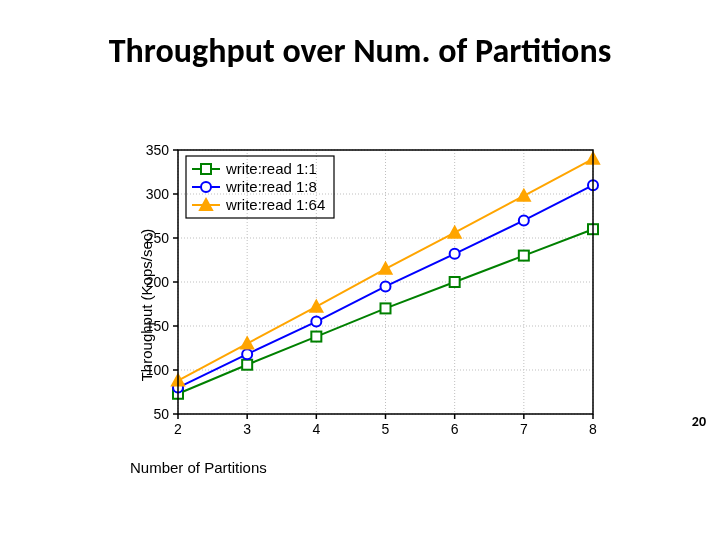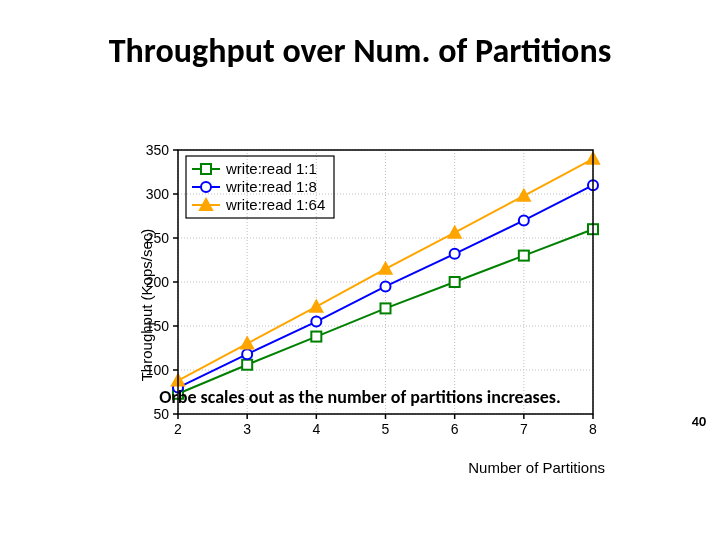--- a/index.html
+++ b/index.html
@@ -68,21 +68,21 @@
     transform: translateY(-50%) rotate(-90deg);
     transform-origin: center;
     font-family: Arial, sans-serif;
     font-size: 15px;
     white-space: nowrap;
   }
   .xlabel {
     position: absolute;
     left: 0; right: 0;
     bottom: -6px;
-    text-align: right;
+    text-align: left;
     font-family: Arial, sans-serif;
     font-size: 15px;
   }
   svg { display: block; }
   .axis { stroke: #000; stroke-width: 1.5; fill: none; }
   .grid { stroke: #bfbfbf; stroke-width: 1; stroke-dasharray: 1 2; }
   .tick-label { font-family: Arial, sans-serif; font-size: 14px; fill: #000; }
   .series { fill: none; stroke-width: 2; }
   .marker { stroke-width: 2; }
   .legend-box { fill: none; stroke: #000; stroke-width: 1.2; }
@@ -173,15 +173,14 @@
         <line x1="62" y1="47" x2="90" y2="47" stroke="#0000ff" stroke-width="2"></line>
         <circle cx="76" cy="47" r="5" fill="#fff" stroke="#0000ff" class="marker"></circle>
         <text x="96" y="52" class="legend-text">write:read 1:8</text>
         <line x1="62" y1="65" x2="90" y2="65" stroke="#ffa500" stroke-width="2"></line>
         <polygon points="76,59 82,70 70,70" fill="#ffa500" stroke="#ffa500" class="marker"></polygon>
         <text x="96" y="70" class="legend-text">write:read 1:64</text>
       </svg>
     <div class="xlabel">Number of Partitions</div>
   </div>
 
-  <div class="caption">Orbe scales out as the number of partitions increases.</div>
-  <div class="pagenum">40</div>
+  <div class="pagenum">20</div>
 </div>
 
 </body></html>

